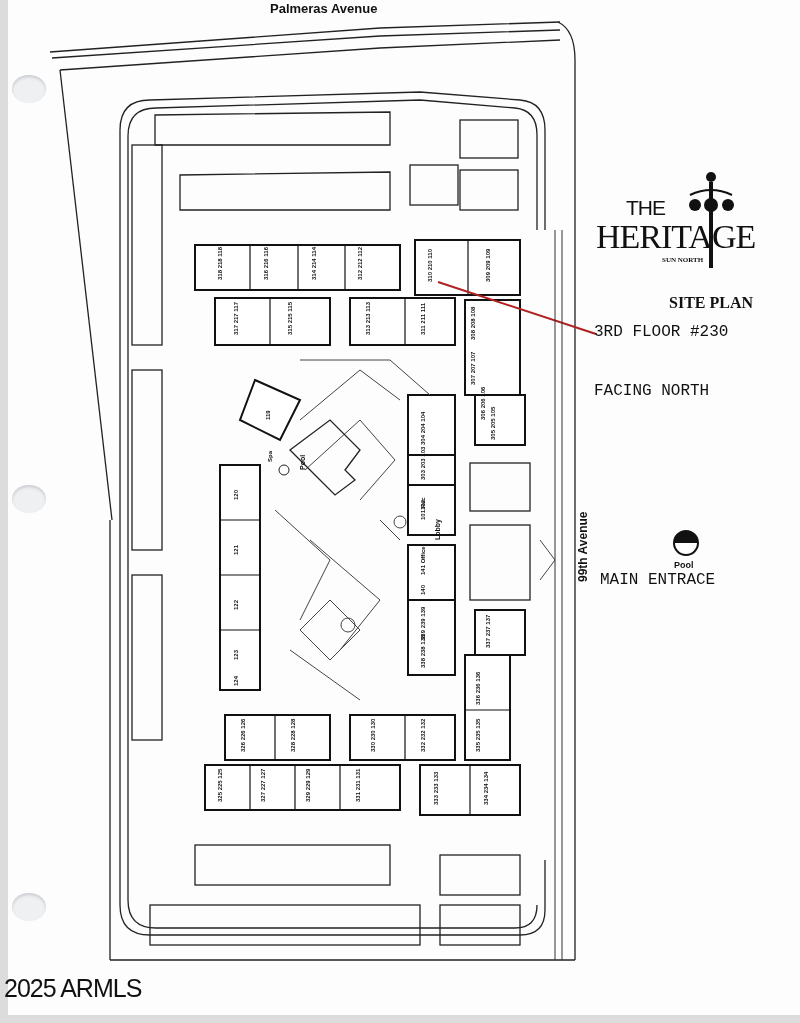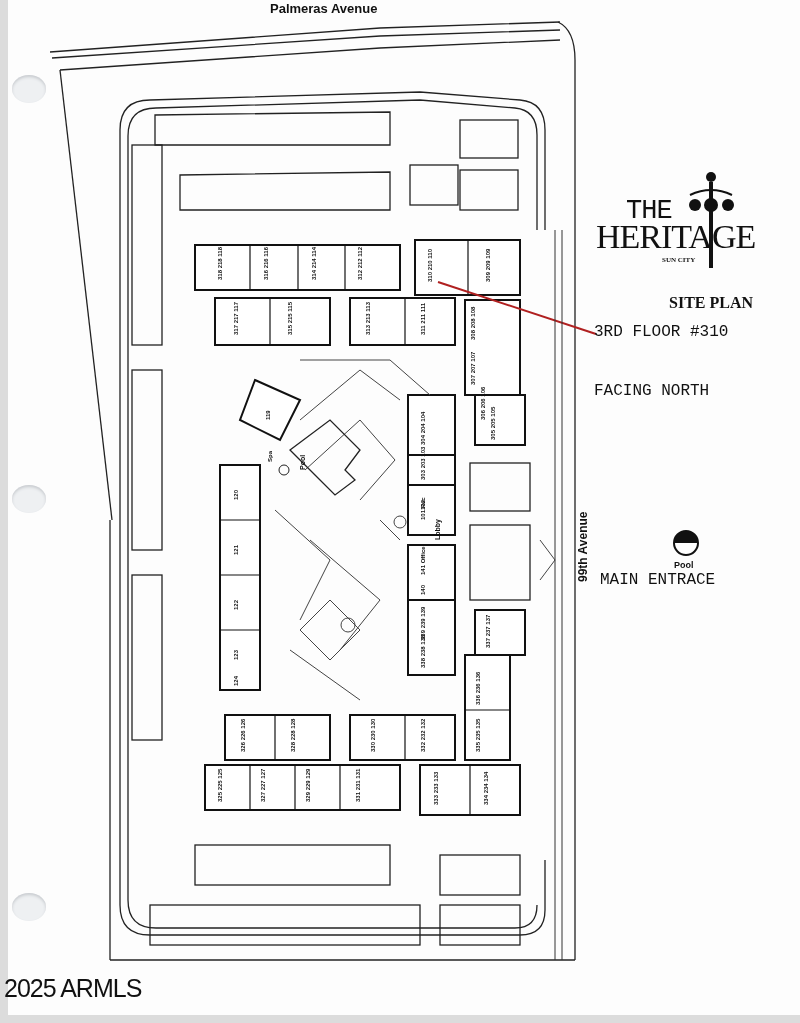--- a/index.html
+++ b/index.html
@@ -2,21 +2,21 @@
 <html><head>
 <meta charset="utf-8">
 <style>
   html,body{margin:0;padding:0;}
   body{width:800px;height:1023px;background:#dcdcdc;position:relative;overflow:hidden;font-family:"Liberation Sans",sans-serif;}
   .page{position:absolute;left:8px;top:0;width:792px;height:1015px;background:#fdfdfd;}
   .hole{position:absolute;left:12px;width:34px;height:28px;border-radius:50%;background:#eef0f2;box-shadow:inset 0 2px 3px #c9ccd0;}
   .title-road{position:absolute;top:1px;left:270px;font-weight:bold;font-size:13px;color:#111;}
   svg{position:absolute;left:0;top:0;}
   .lbl{font-family:"Liberation Sans",sans-serif;font-weight:bold;fill:#111;}
-  .logo-the{position:absolute;left:626px;top:196px;font-family:Liberation Mono, monospace;font-size:27px;color:#111;letter-spacing:-1px;}
+  .logo-the{position:absolute;left:626px;top:196px;font-family:Liberation Sans, sans-serif;font-size:21px;color:#111;letter-spacing:-1px;}
   .logo-heritage{position:absolute;left:596px;top:218px;font-family:"Liberation Serif",serif;font-size:34px;color:#111;letter-spacing:-1px;}
   .logo-sun{position:absolute;left:662px;top:256px;font-family:"Liberation Serif",serif;font-size:7px;font-weight:bold;color:#111;}
   .site-plan{position:absolute;left:637px;top:294px;font-family:"Liberation Serif",serif;font-weight:bold;font-size:16px;color:#111;margin-left:32px;}
   .annot{position:absolute;font-family:"Liberation Mono",monospace;font-size:16px;color:#111;line-height:17px;}
   .ave{position:absolute;left:576px;top:545px;transform:rotate(-90deg);transform-origin:left top;font-weight:bold;font-size:12px;color:#111;white-space:nowrap;}
   .north-lbl{position:absolute;left:674px;top:560px;font-weight:bold;font-size:9px;color:#111;}
   .watermark{position:absolute;left:4px;top:962px;font-family:"Liberation Sans",sans-serif;font-size:25px;color:#111;letter-spacing:-1px;margin-top:12px;}
   .bottom-bar{position:absolute;left:0;top:1015px;width:800px;height:8px;background:#dcdcdc;}
 </style>
 </head>
@@ -197,21 +197,21 @@
   </g>
 
   <g>
     <circle cx="686" cy="543" r="12" fill="#fff" stroke="#111" stroke-width="2"></circle>
     <path d="M674 543 A12 12 0 0 1 698 543 Z" fill="#111"></path>
   </g>
 </svg>
 
 <div class="logo-the">THE</div>
 <div class="logo-heritage">HERITAGE</div>
-<div class="logo-sun">SUN CITY</div>
+<div class="logo-sun">SUN NORTH</div>
 <div class="site-plan">SITE PLAN</div>
-<div class="annot" style="left:594px;top:324px;">3RD FLOOR #310</div>
+<div class="annot" style="left:594px;top:324px;">3RD FLOOR #230</div>
 <div class="annot" style="left:594px;top:359px;margin-top:24px;">FACING NORTH</div>
 <div class="annot" style="left:600px;top:572px;">MAIN ENTRACE</div>
 <div class="ave" style="top:582px;">99th Avenue</div>
 <div class="north-lbl">Pool</div>
 <div class="watermark">2025 ARMLS</div>
 <div class="bottom-bar"></div>
 
 </body></html>

